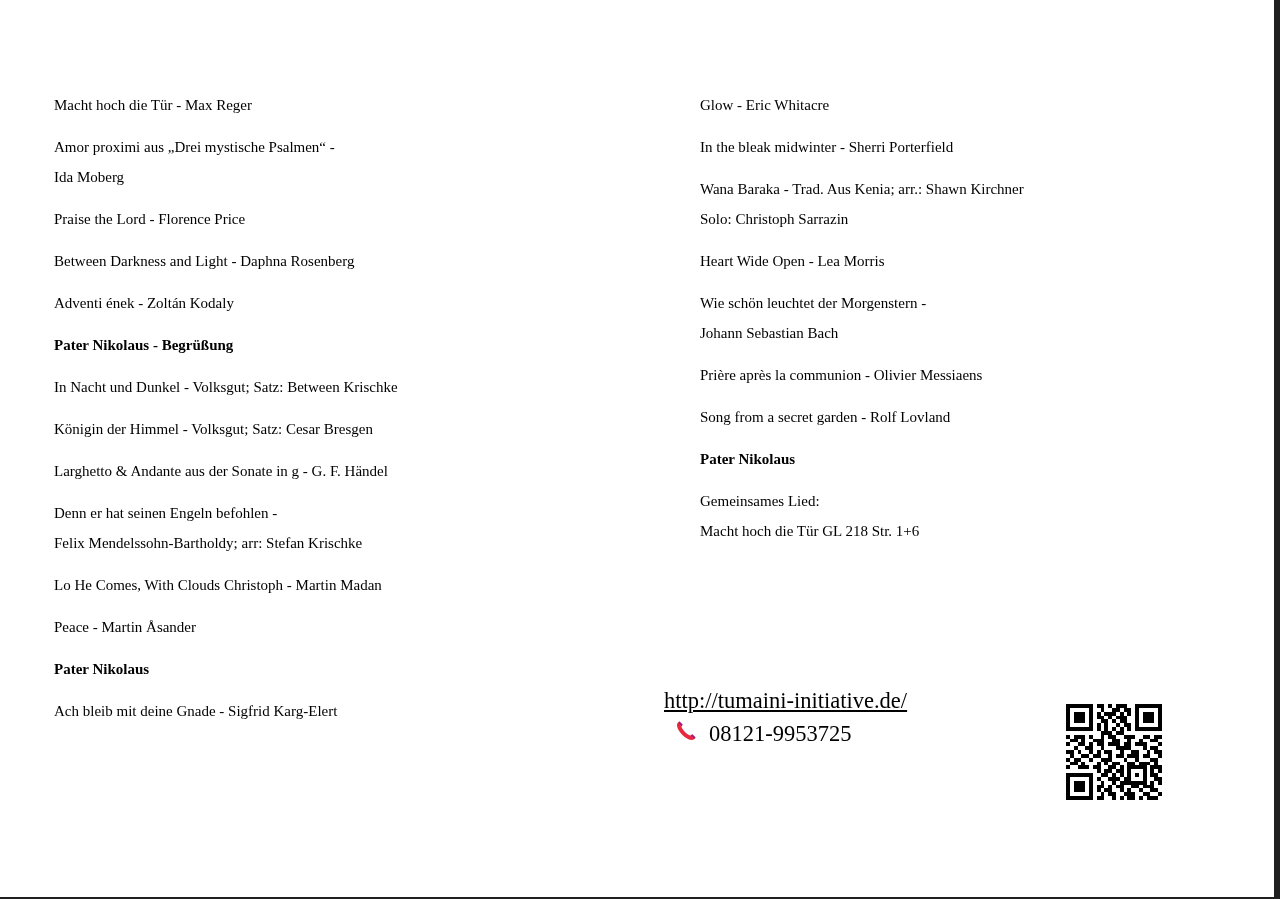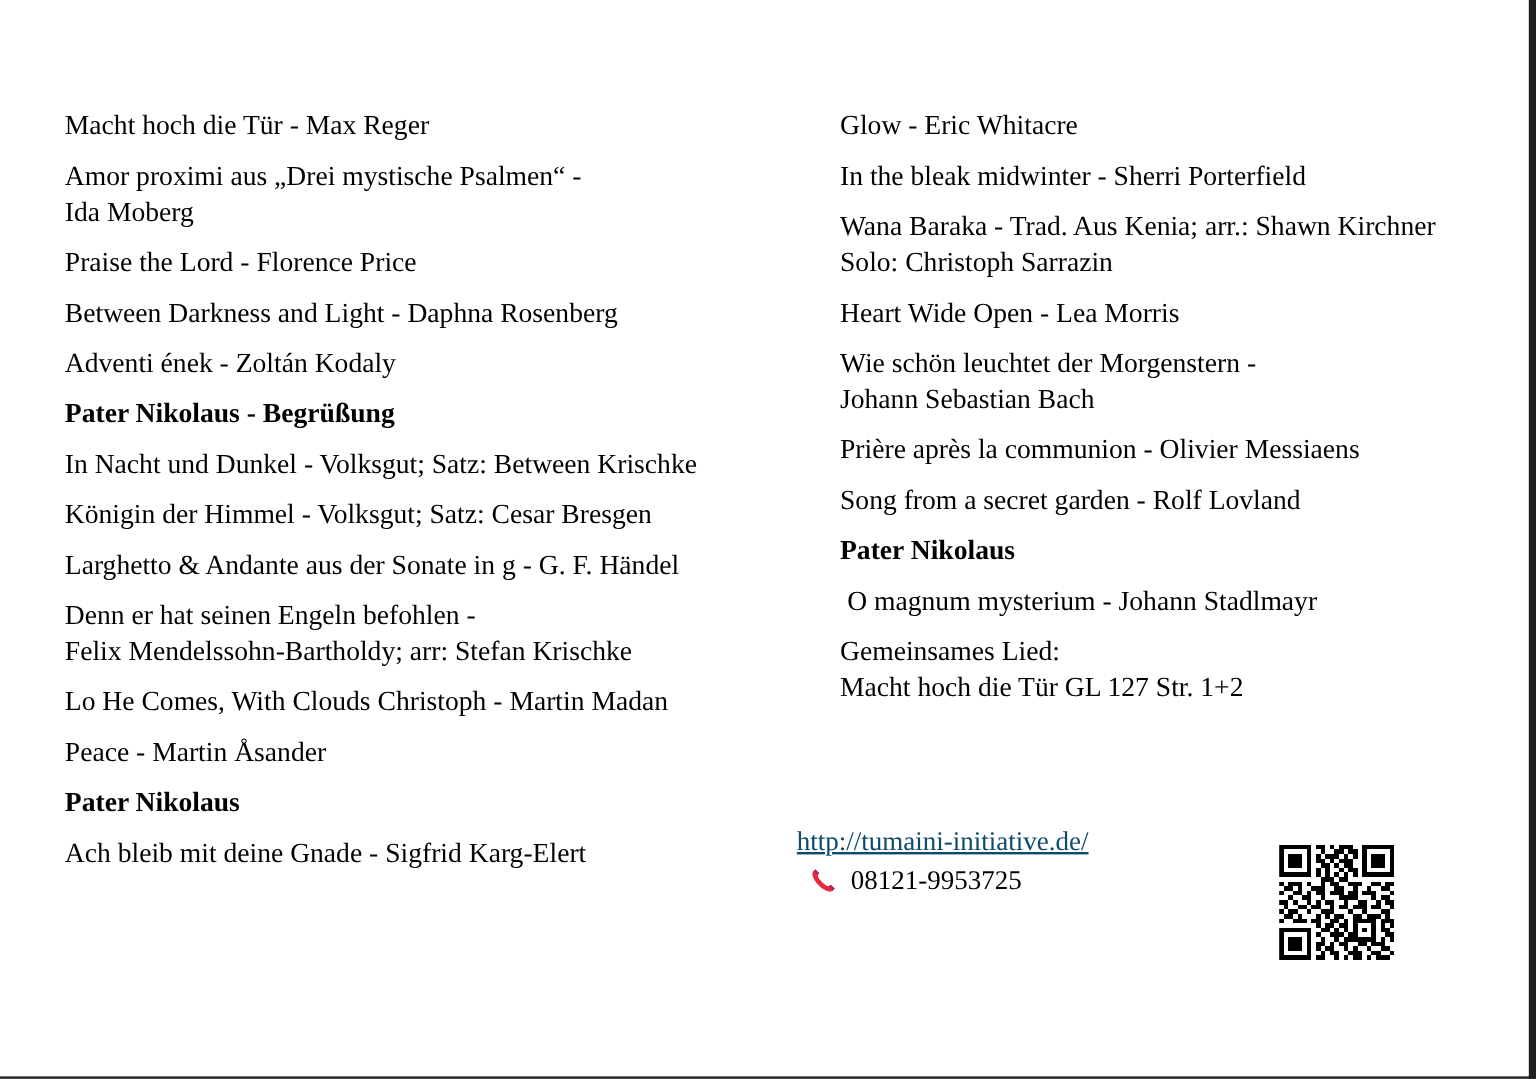--- a/index.html
+++ b/index.html
@@ -35,49 +35,49 @@
       position: absolute;
       left: 0;
       top: 897px;
       width: 1280px;
       height: 2px;
       background: #202020;
     }
     .column {
       position: absolute;
       top: 90px;
-      font-size: 23px;
+      font-size: 15px;
       line-height: 30px;
     }
     .col-left { left: 54px; width: 590px; }
     .col-right { left: 700px; width: 560px; }
     .entry {
       margin: 0 0 12px 0;
       white-space: nowrap;
     }
     .entry .line { display: block; }
     .entry.bold { font-weight: bold; }
     .entry.indent { padding-left: 6px; }
 
     .contact {
       position: absolute;
       left: 664px;
       top: 686px;
       font-size: 22.5px;
       line-height: 30px;
     }
     .contact a {
-      color: #0c4a6e;
+      color: #000000;
       text-decoration: underline;
       display: block;
     }
     .contact .email { display: block; }
     .contact .phone-row {
       display: flex;
-      align-items: center;
+      align-items: flex-start;
       margin-top: 3px;
       padding-left: 10px;
     }
     .phone-icon {
       width: 24px;
       height: 24px;
       margin-right: 11px;
       display: inline-block;
     }
     .qr {
@@ -160,26 +160,23 @@
     </div>
     <div class="entry">
       <span class="line">Prière après la communion - Olivier Messiaens</span>
     </div>
     <div class="entry">
       <span class="line">Song from a secret garden - Rolf Lovland</span>
     </div>
     <div class="entry bold">
       <span class="line">Pater Nikolaus</span>
     </div>
-    <div class="entry indent">
-      <span class="line">O magnum mysterium - Johann Stadlmayr</span>
-    </div>
     <div class="entry">
       <span class="line">Gemeinsames Lied:</span>
-      <span class="line">Macht hoch die Tür GL 127 Str. 1+2</span>
+      <span class="line">Macht hoch die Tür GL 218 Str. 1+6</span>
     </div>
   </div>
 
   <div class="contact">
     <a href="#">http://tumaini-initiative.de/</a>
     <div class="phone-row">
       <span class="phone-icon">
         <svg width="24" height="24" viewBox="0 0 24 24">
           <path d="M5.5 2.5 C4 3.2 2.8 4.6 3 6.8 C3.6 12.5 11.5 20.4 17.2 21 C19.4 21.2 20.8 20 21.5 18.5 L18.2 15.3 C17.3 16.4 16.2 16.8 14.9 16.1 C12.2 14.6 9.4 11.8 7.9 9.1 C7.2 7.8 7.6 6.7 8.7 5.8 Z" fill="#e8283c"></path>
           <path d="M5.5 2.5 L8.7 5.8 L7.4 6.9 L4.4 3.6 Z" fill="#9b1f8a"></path>

